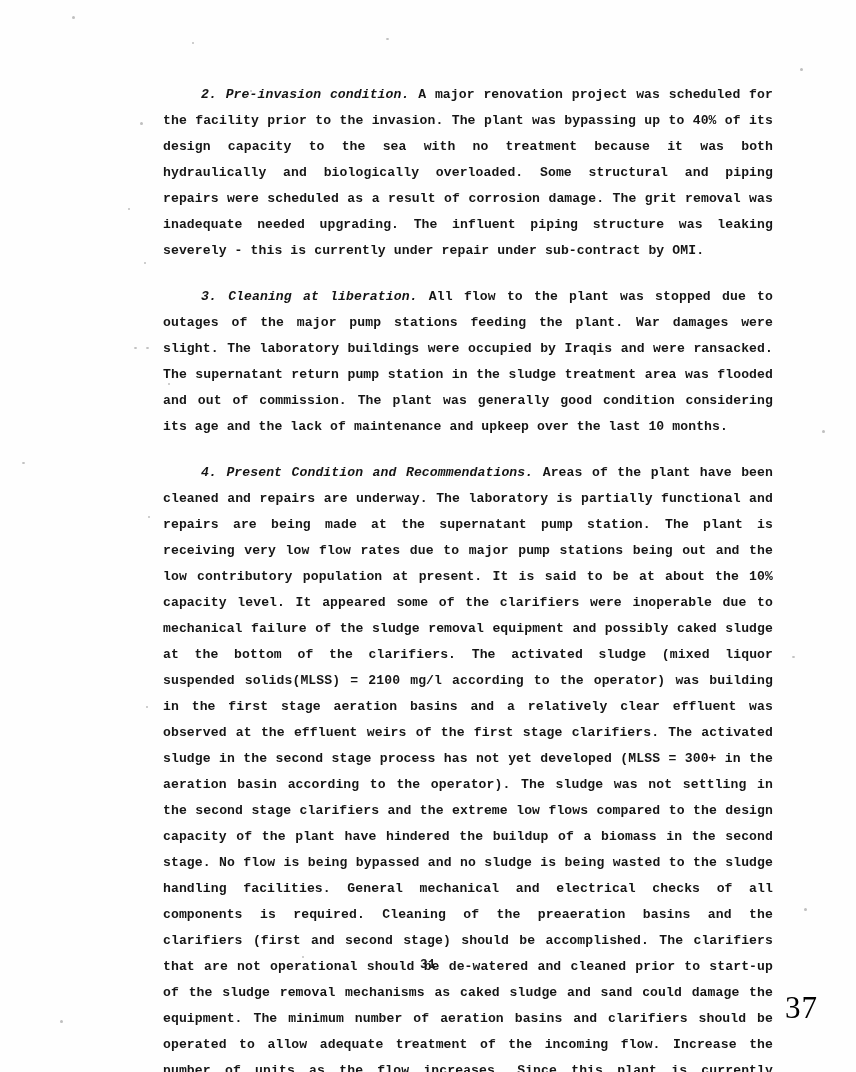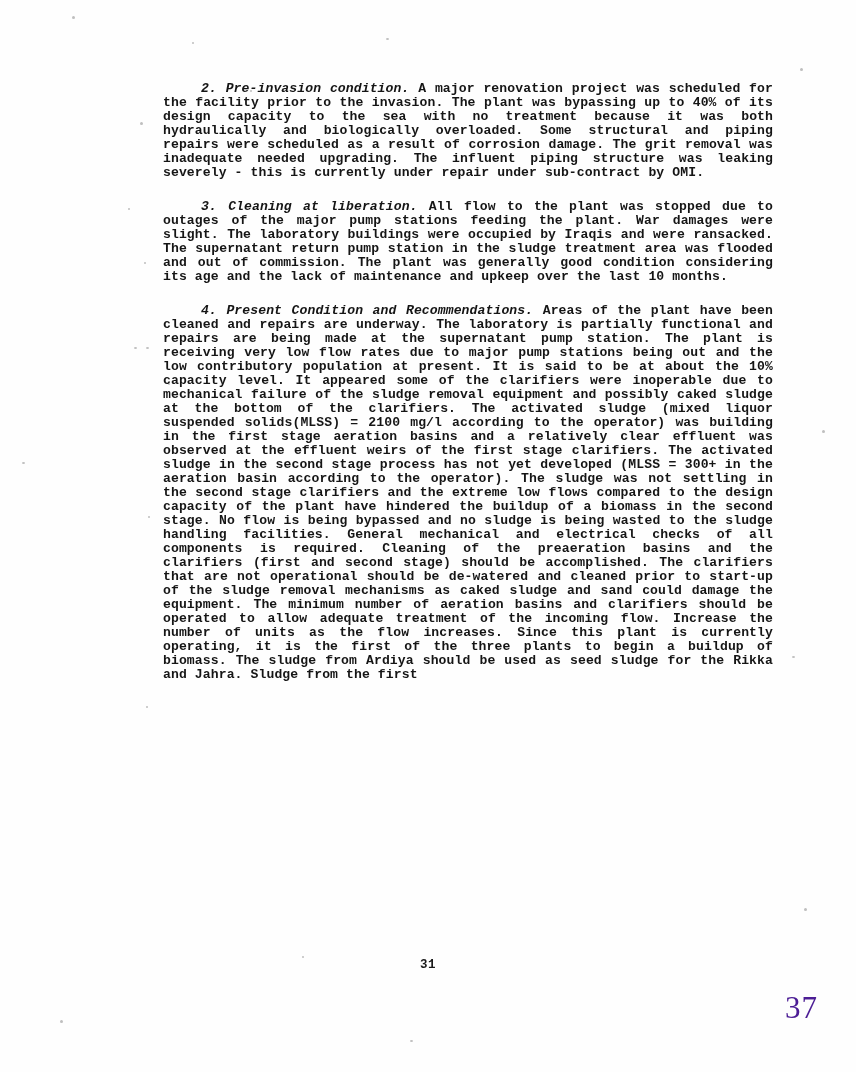--- a/index.html
+++ b/index.html
@@ -30,21 +30,21 @@
     opacity: 0.55;
   }
   .content {
     position: absolute;
     left: 163px;
     top: 82px;
     width: 610px;
   }
   .para {
     font-size: 13.1px;
-    line-height: 14px;
+    line-height: 26px;
     text-align: justify;
     margin: 0 0 20px 0;
     letter-spacing: 0.1px;
     color: #151515;
     font-weight: 700;
   }
   .para:last-of-type { margin-bottom: 8px; }
   .indent { display: inline-block; width: 38px; }
   .heading {
     font-style: italic;
@@ -64,21 +64,21 @@
     font-weight: 700;
     color: #1a1a1a;
     letter-spacing: 0.5px;
   }
   .stamp-number {
     position: absolute;
     right: 38px;
     top: 990px;
     font-family: "Liberation Serif", "DejaVu Serif", serif;
     font-size: 31px;
-    color: #4c1d95;
+    color: #000000;
     letter-spacing: 1px;
   }
 </style>
 </head>
 <body>
 
 <div class="page">
 
   <div class="speck" style="left:72px;  top:16px;  width:3px; height:3px;"></div>
   <div class="speck" style="left:192px; top:42px;  width:2px; height:2px;"></div>

